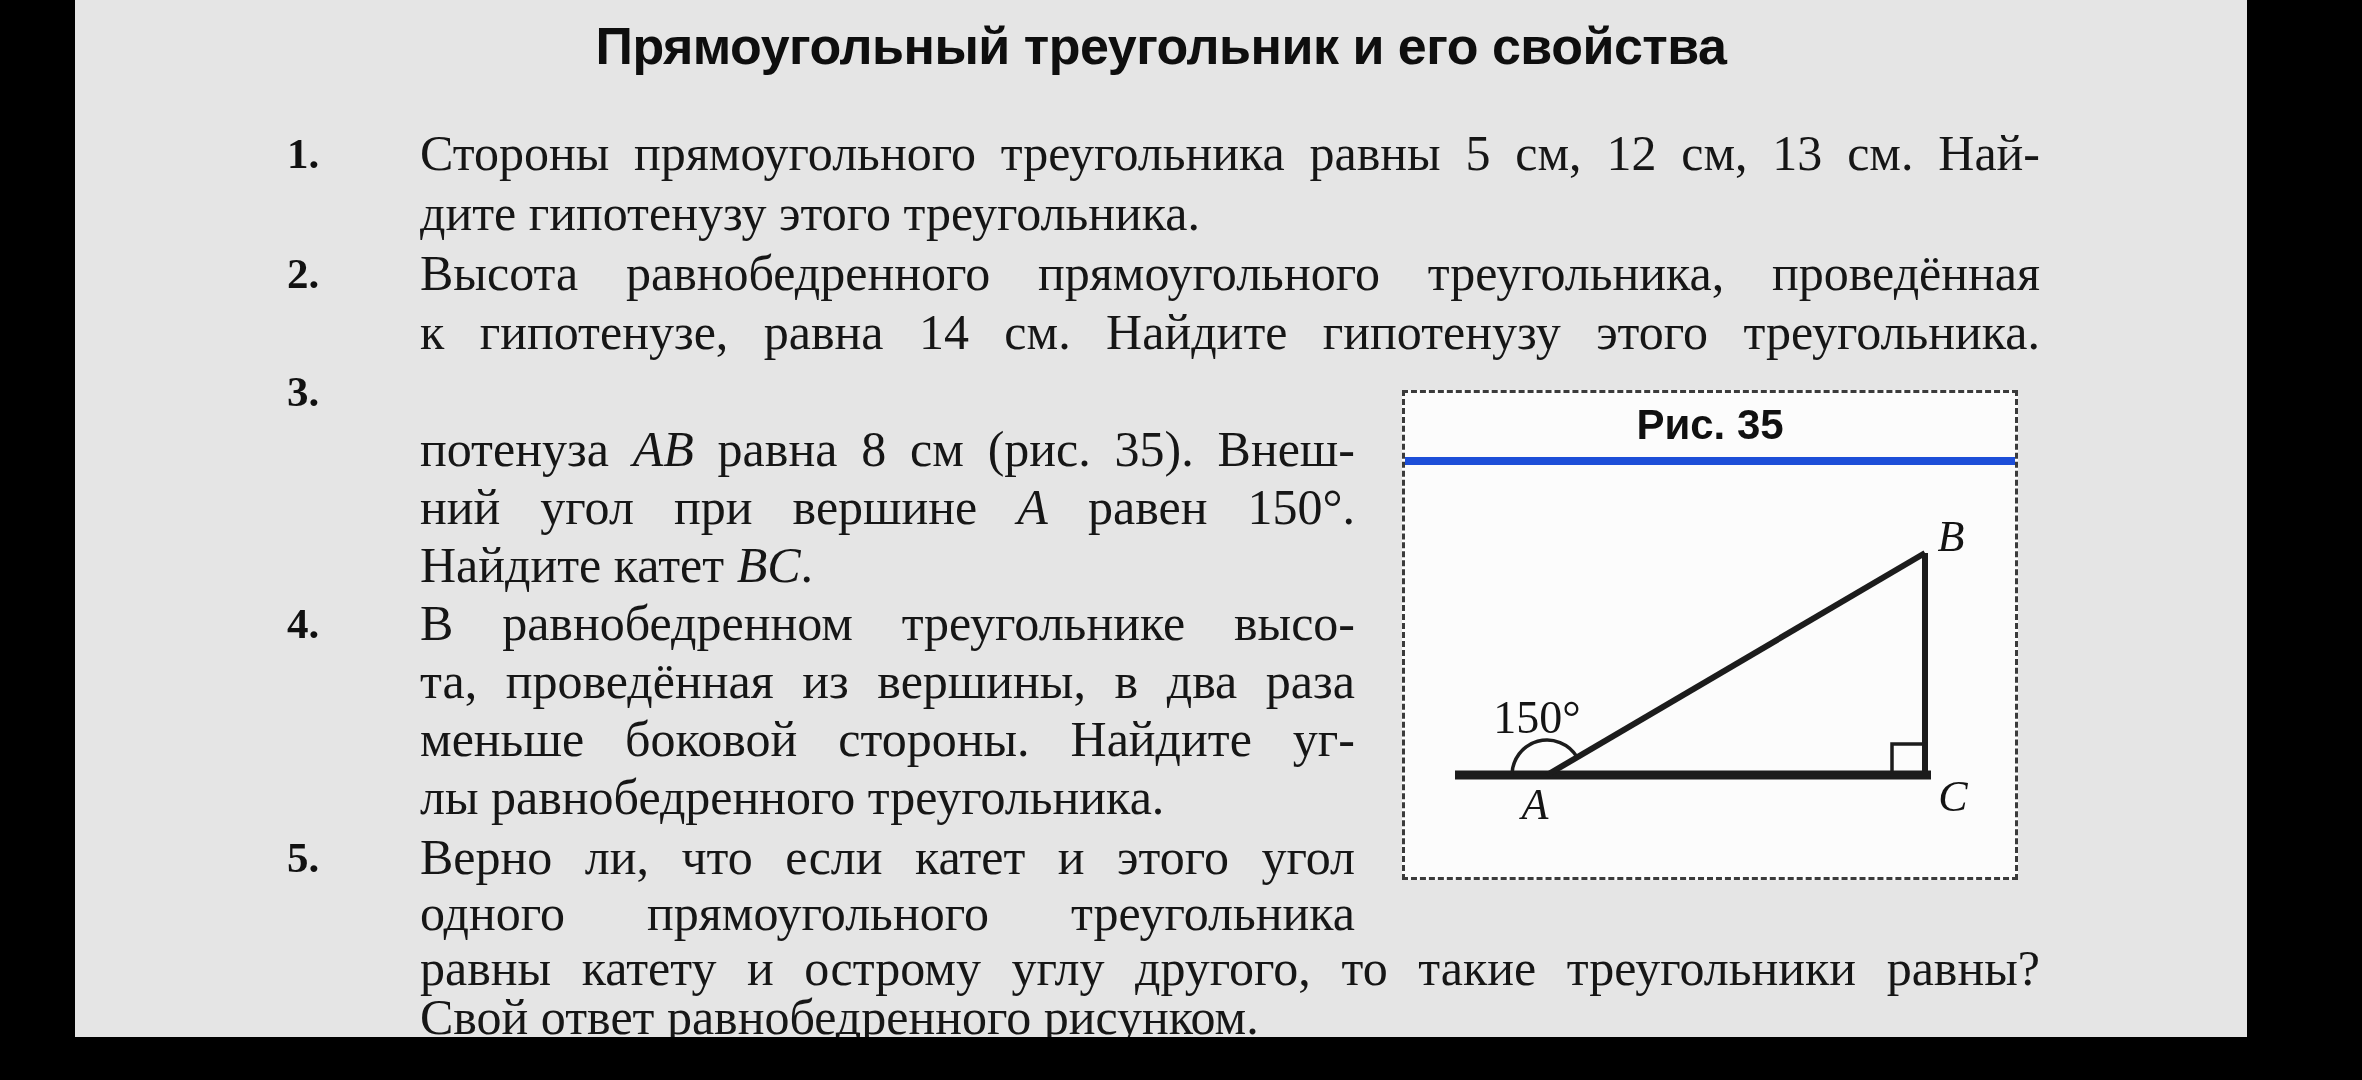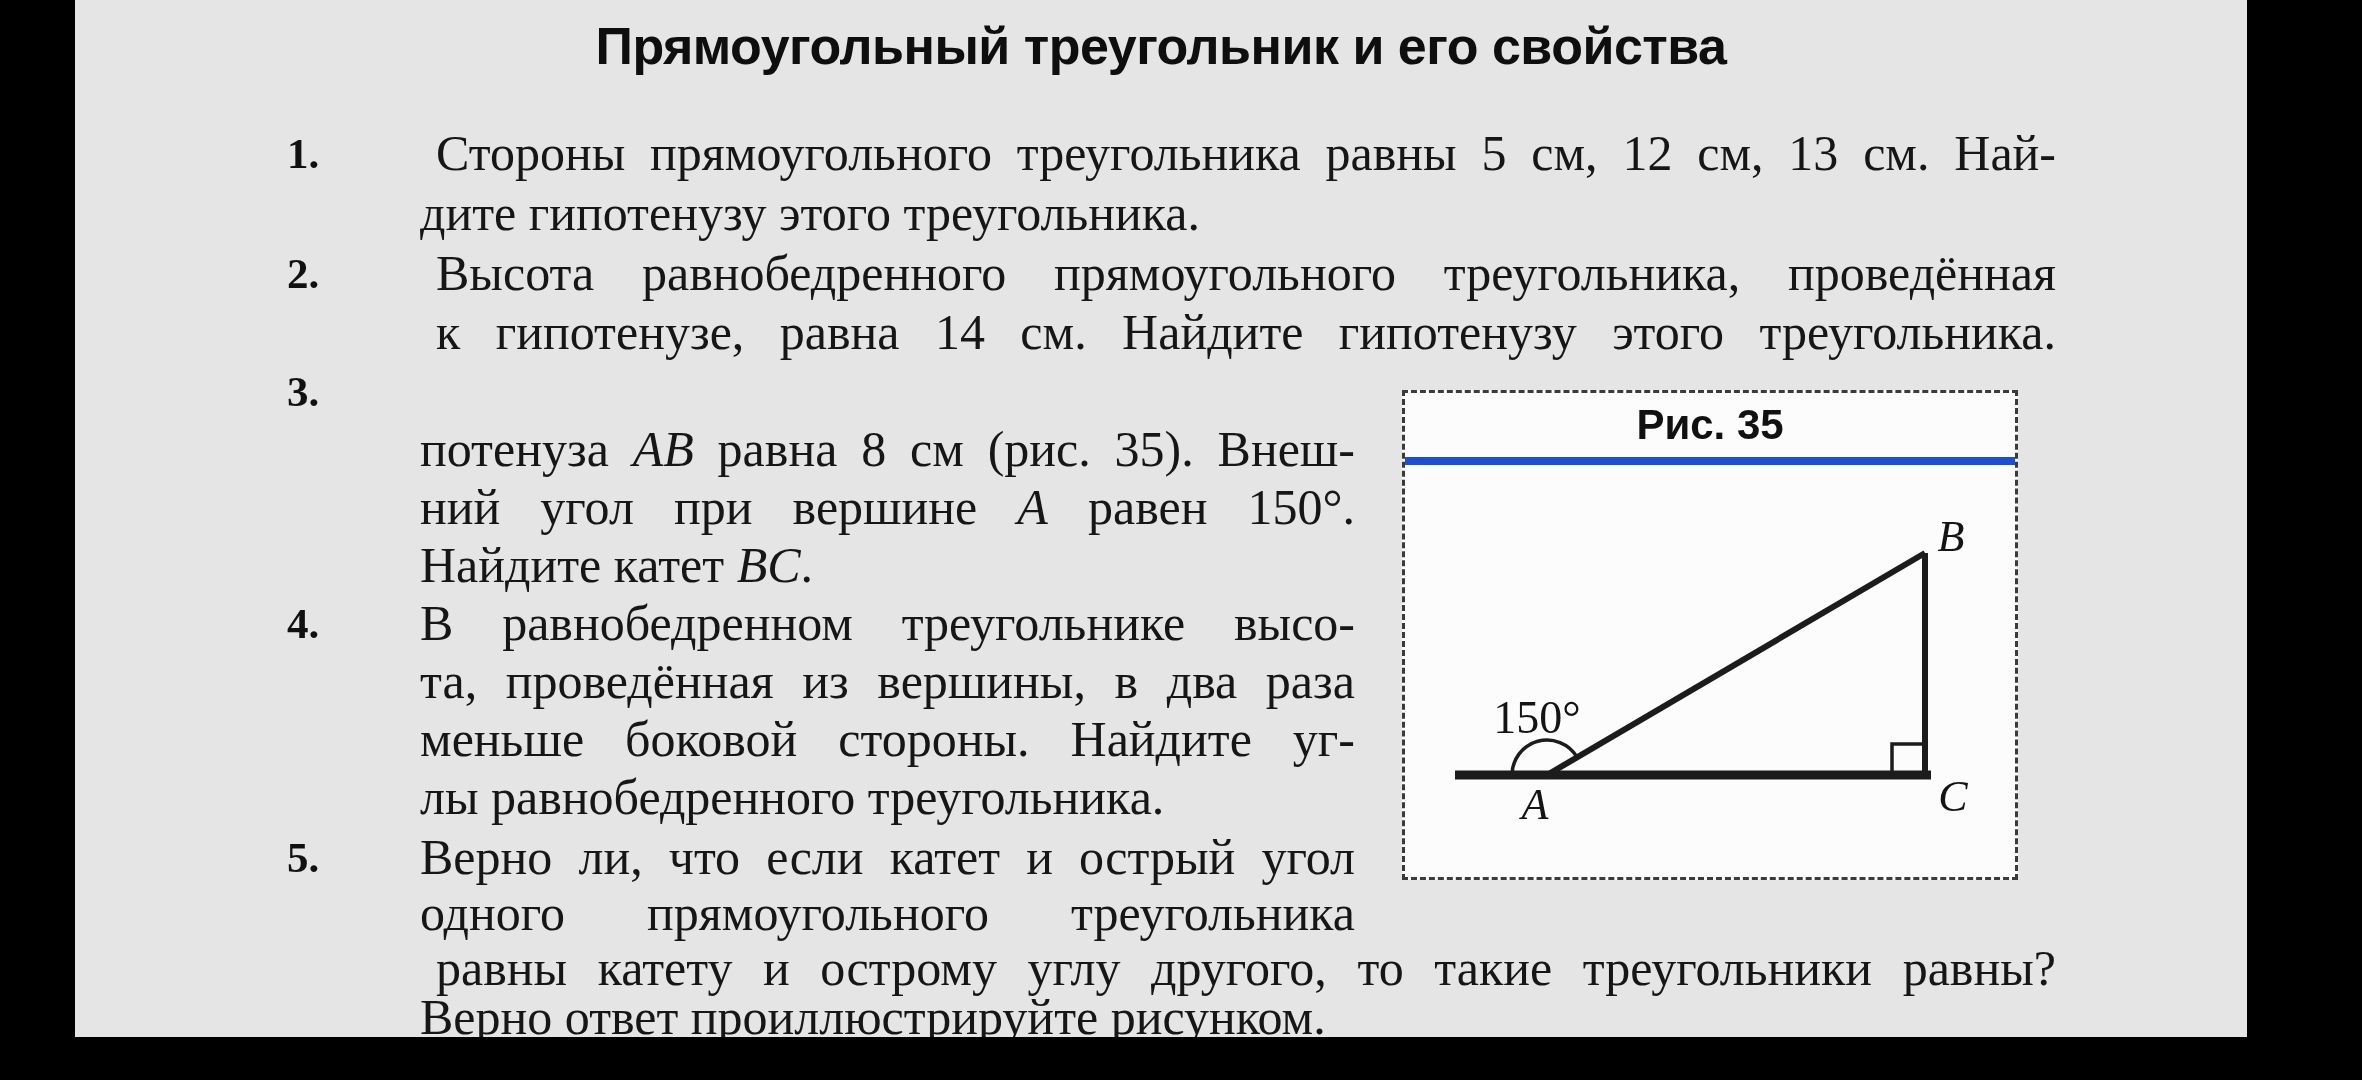--- a/index.html
+++ b/index.html
@@ -13,21 +13,21 @@
 
   .title{position:absolute;left:0;top:16px;width:100%;margin:0;text-align:center;
          font-family:"Liberation Sans", sans-serif;font-weight:bold;font-size:52px;
          letter-spacing:-0.5px;color:#0e0e0e;}
 
   .num{position:absolute;left:212px;font-weight:bold;font-size:43px;color:#111;
        font-family:"Liberation Serif", serif;}
   .line{position:absolute;left:345px;font-size:50px;line-height:1.1;color:#161616;
         white-space:nowrap;}
   .narrow{width:935px;}
-  .full{width:1620px;margin-left:16px;}
+  .full{width:1620px;}
   .just{white-space:normal;text-align:justify;text-align-last:justify;text-justify:inter-word;}
   .it{font-style:italic;}
 
   .figure{position:absolute;left:1327px;top:390px;width:616px;height:490px;
           border:3px dashed #3b3b3b;box-sizing:border-box;background:#fcfcfc;}
   .figure-header{position:absolute;left:0;top:0;right:0;height:64px;
           border-bottom:8px solid #1d4ed8;display:flex;align-items:center;justify-content:center;
           font-family:"Liberation Sans", sans-serif;font-weight:bold;font-size:42px;color:#111;}
   .figure-svg{position:absolute;left:0;top:0;width:610px;height:484px;}
   .figure-svg text{fill:#141414;}
@@ -55,24 +55,24 @@
     <div class="line narrow just" style="top:480px"><span>ний угол при вершине </span><span class="it">A</span><span> равен 150°.</span></div>
     <div class="line" style="top:538px"><span>Найдите катет </span><span class="it">BC</span><span>.</span></div>
 
     <div class="num" style="top:599px">4.</div>
     <div class="line narrow just" style="top:596px"><span>В равнобедренном треугольнике высо-</span></div>
     <div class="line narrow just" style="top:654px"><span>та, проведённая из вершины, в два раза</span></div>
     <div class="line" style="top:770px"><span>лы равнобедренного треугольника.</span></div>
     <div class="line narrow just" style="top:712px"><span>меньше боковой стороны. Найдите уг-</span></div>
 
     <div class="num" style="top:833px">5.</div>
-    <div class="line narrow just" style="top:830px"><span>Верно ли, что если катет и острый угол</span></div>
+    <div class="line narrow just" style="top:830px"><span>Верно ли, что если катет и этого угол</span></div>
     <div class="line narrow just" style="top:886px"><span>одного прямоугольного треугольника</span></div>
     <div class="line full just" style="top:941px"><span>равны катету и острому углу другого, то такие треугольники равны?</span></div>
-    <div class="line" style="top:990px"><span>Верно ответ проиллюстрируйте рисунком.</span></div>
+    <div class="line" style="top:990px"><span>Свой ответ равнобедренного рисунком.</span></div>
 
     <div class="figure">
       <div class="figure-header">
         <span>Рис. 35</span>
       </div>
       <svg class="figure-svg" viewBox="0 0 610 484" aria-hidden="true">
 
         <line x1="50" y1="382" x2="526" y2="382" stroke="#1c1c1c" stroke-width="9"></line>
 
         <line x1="142" y1="382" x2="520" y2="160" stroke="#1c1c1c" stroke-width="6"></line>

